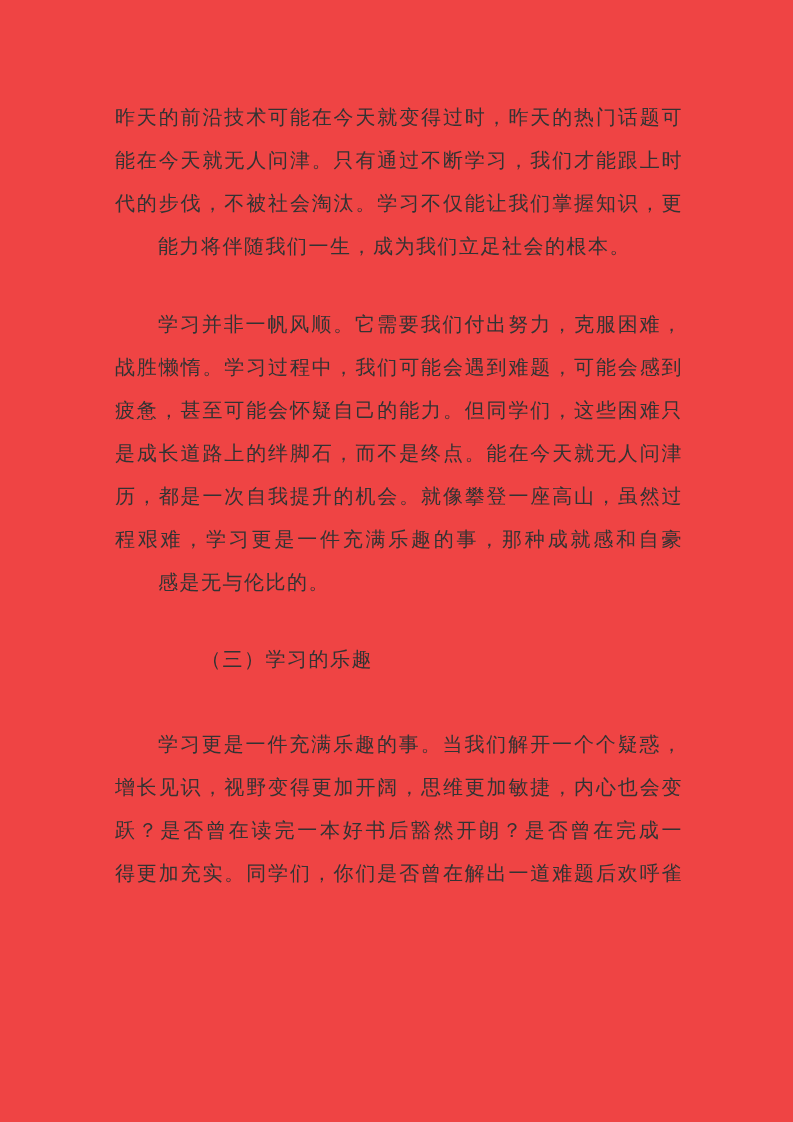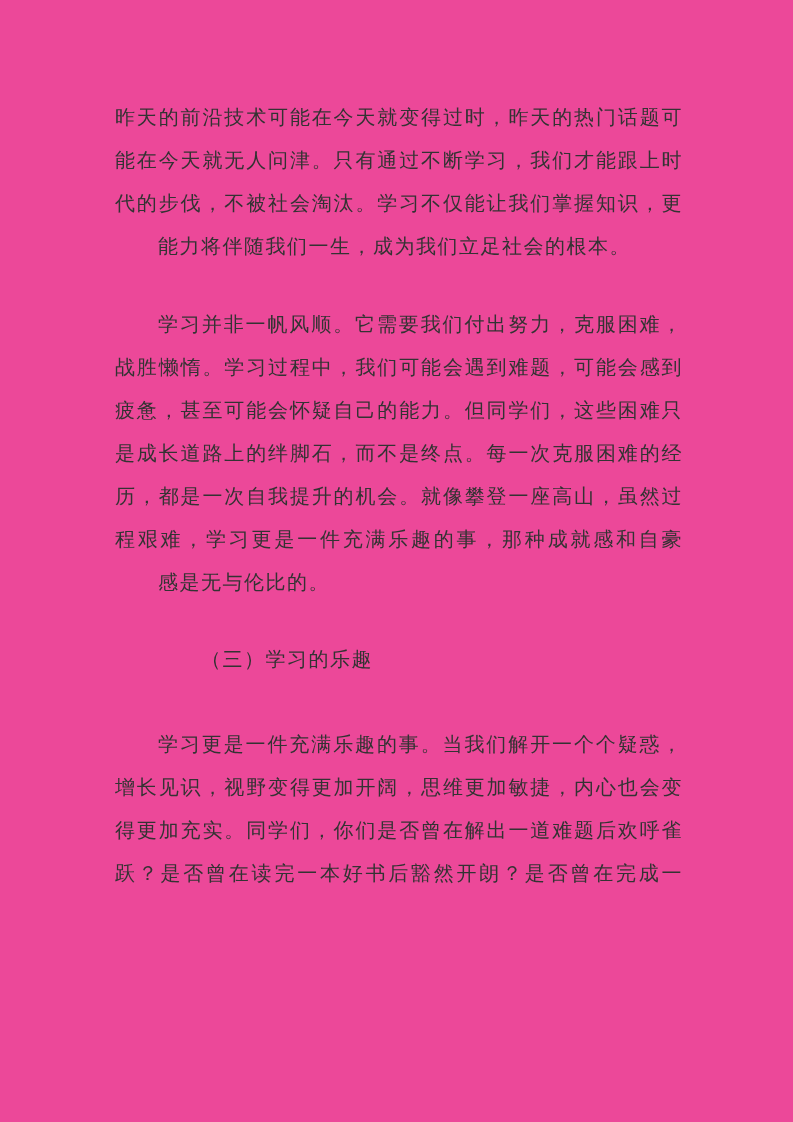--- a/index.html
+++ b/index.html
@@ -1,20 +1,20 @@
 <!DOCTYPE html>
 <html lang="zh"><head>
 <meta charset="utf-8">
 <style>
   html, body { margin: 0; padding: 0; background: #ffffff; }
   .page {
     position: relative;
     width: 793px;
     height: 1122px;
-    background: #ec4899;
+    background: #ef4444;
     overflow: hidden;
     font-family: "Liberation Serif", serif;
     color: #333333;
   }
   .content {
     position: absolute;
     left: 115px;
     top: 96px;
     width: 568px;
   }
@@ -57,31 +57,31 @@
       <div class="ln fill">能在今天就无人问津。只有通过不断学习，我们才能跟上时</div>
       <div class="ln fill">代的步伐，不被社会淘汰。学习不仅能让我们掌握知识，更</div>
       <div class="ln end">能力将伴随我们一生，成为我们立足社会的根本。</div>
     </div>
 
 
     <div class="para m-p2">
       <div class="ln fill ind">学习并非一帆风顺。它需要我们付出努力，克服困难，</div>
       <div class="ln fill">战胜懒惰。学习过程中，我们可能会遇到难题，可能会感到</div>
       <div class="ln fill">疲惫，甚至可能会怀疑自己的能力。但同学们，这些困难只</div>
-      <div class="ln fill">是成长道路上的绊脚石，而不是终点。每一次克服困难的经</div>
+      <div class="ln fill">是成长道路上的绊脚石，而不是终点。能在今天就无人问津</div>
       <div class="ln fill">历，都是一次自我提升的机会。就像攀登一座高山，虽然过</div>
       <div class="ln fill">程艰难，学习更是一件充满乐趣的事，那种成就感和自豪</div>
       <div class="ln end">感是无与伦比的。</div>
     </div>
 
     <div class="para m-h3">
       <div class="ln end ind">（三）学习的乐趣</div>
     </div>
 
     <div class="para m-p3">
       <div class="ln fill ind">学习更是一件充满乐趣的事。当我们解开一个个疑惑，</div>
       <div class="ln fill">增长见识，视野变得更加开阔，思维更加敏捷，内心也会变</div>
+      <div class="ln fill">跃？是否曾在读完一本好书后豁然开朗？是否曾在完成一</div>
       <div class="ln fill">得更加充实。同学们，你们是否曾在解出一道难题后欢呼雀</div>
-      <div class="ln fill">跃？是否曾在读完一本好书后豁然开朗？是否曾在完成一</div>
     </div>
 
   </div>
 </div>
 
 </body></html>

